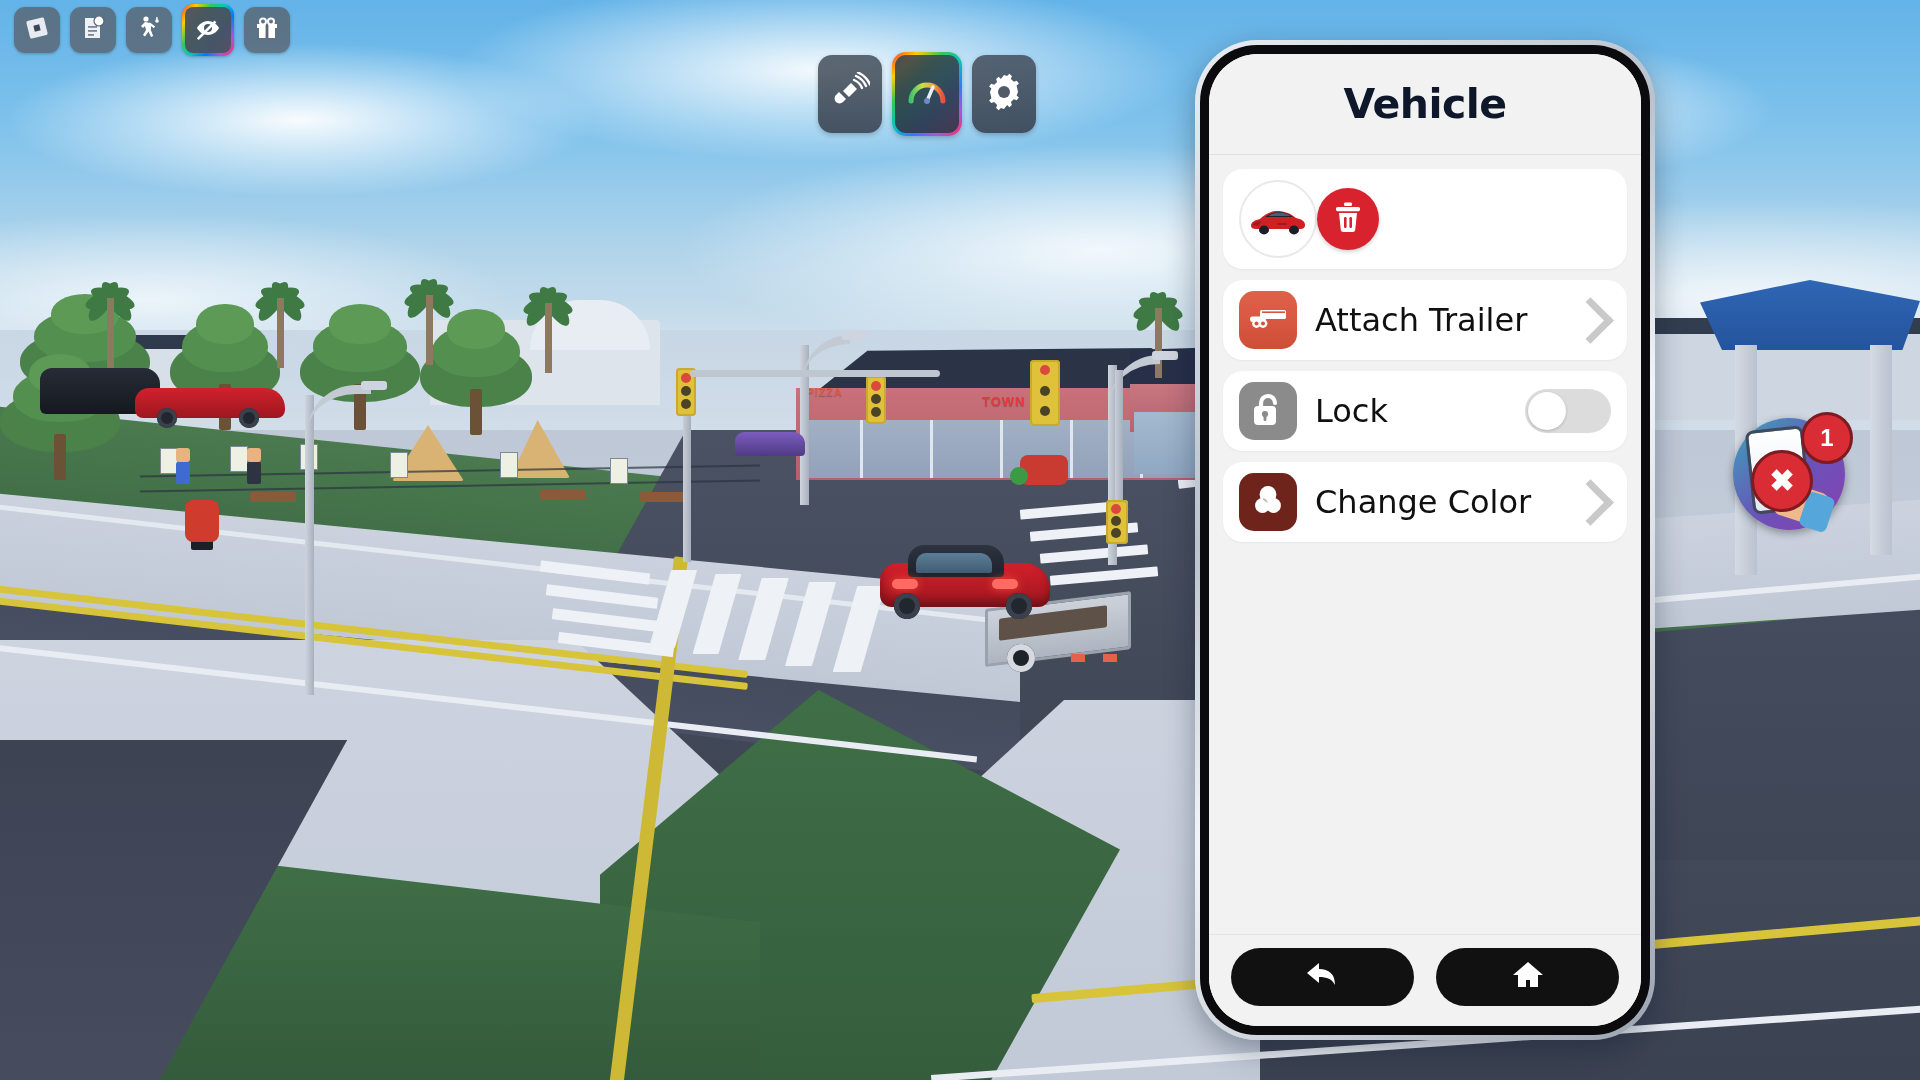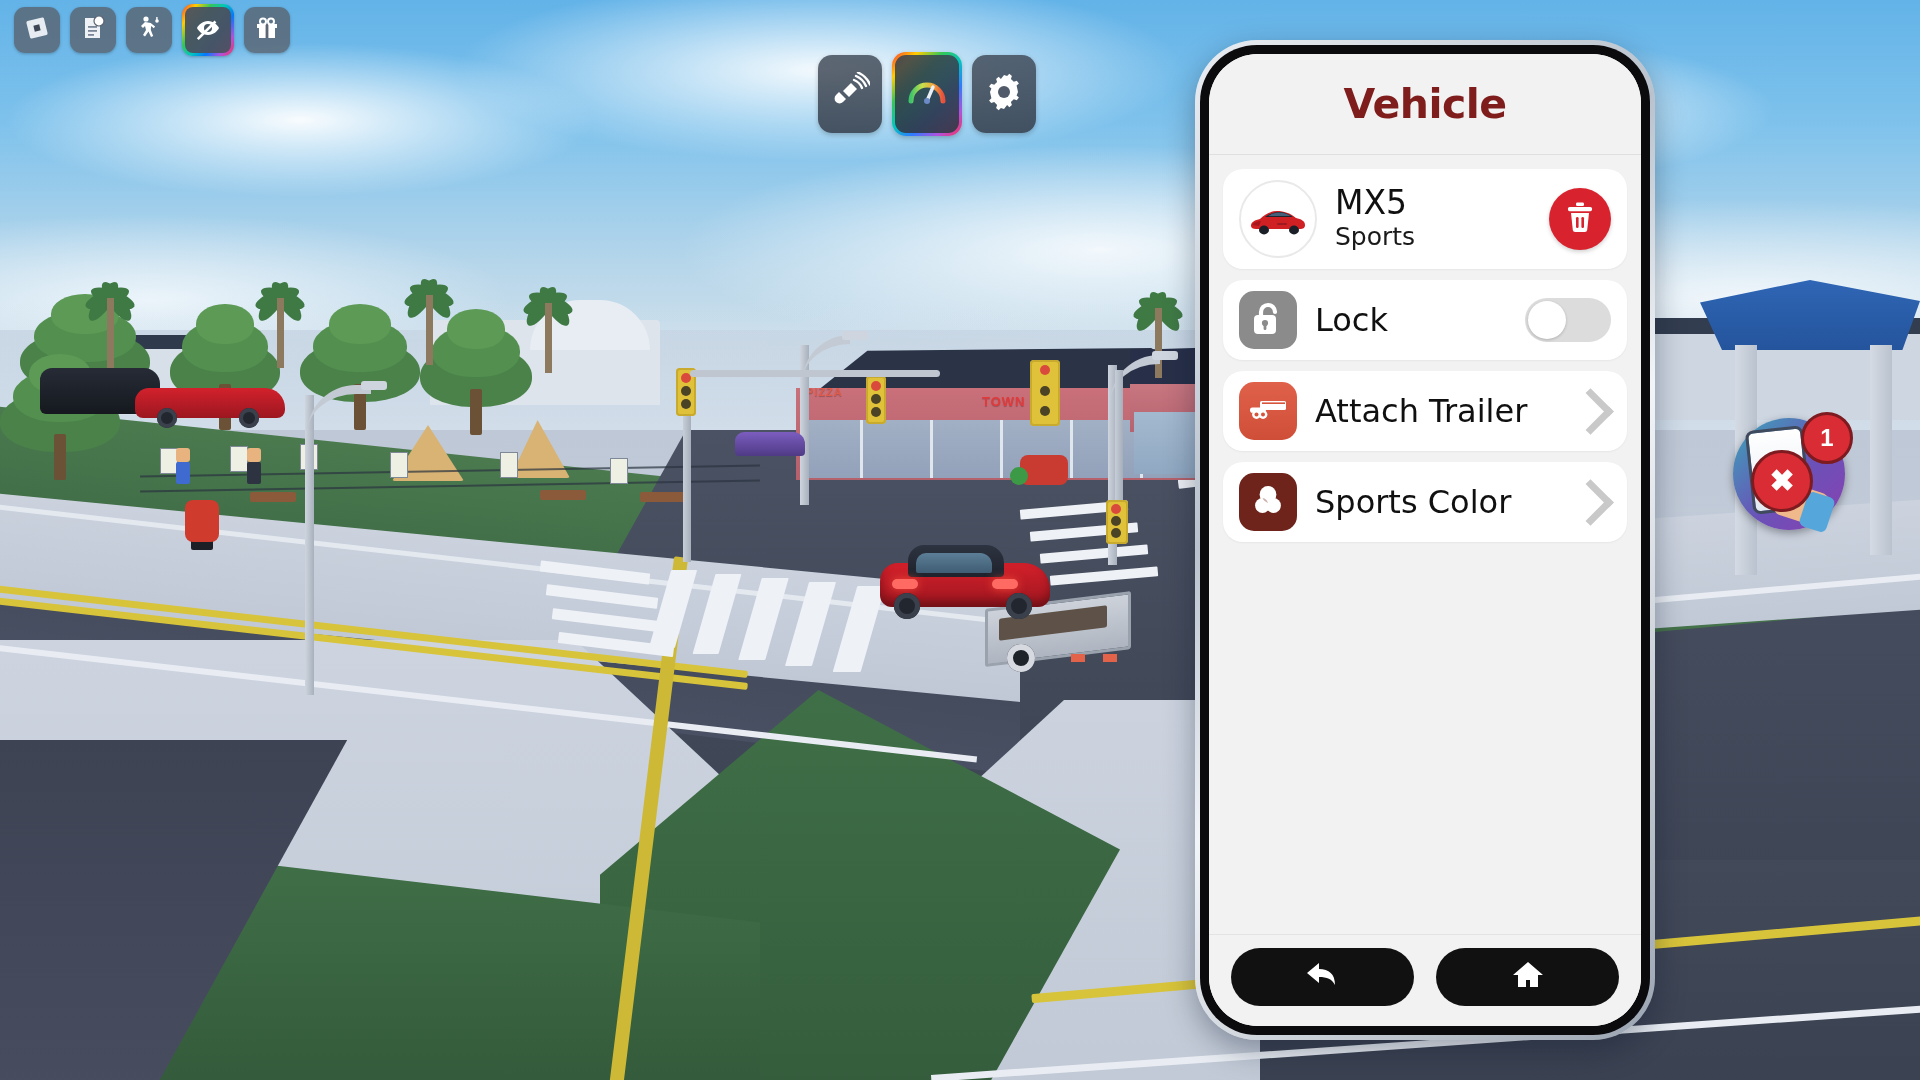--- a/index.html
+++ b/index.html
@@ -446,21 +446,21 @@
     position:relative;
   }
   .screen-head {
     height:100px;
     display:flex; align-items:center; justify-content:center;
     background:#f2f2f2;
     border-bottom:1px solid #e0e0e0;
     flex:none;
   }
   .screen-title {
-    font-size:41px; font-weight:bold; color:#7f1d1d;
+    font-size:41px; font-weight:bold; color:#0f172a;
     font-family:"DejaVu Sans", sans-serif;
     letter-spacing:-.5px;
   }
   .screen-body {
     flex:1; padding:14px 14px 0 14px; box-sizing:border-box;
     background:#f2f2f2;
     display:flex; flex-direction:column; gap:11px;
     overflow:hidden;
   }
 
@@ -925,51 +925,30 @@
               <svg width="62" height="40" viewBox="0 0 62 40">
                 <path d="M4 27c0-4 4-6 9-7 4-4 10-8 17-8 7 0 13 2 19 7 5 1 9 3 9 7 0 3-2 4-5 4H9c-3 0-5-1-5-3z" fill="#cf2024"></path>
                 <path d="M18 18c4-3 9-5 14-5 5 0 10 2 14 5z" fill="#1f2630"></path>
                 <path d="M21 17c3-2 7-3.5 11-3.5 4.5 0 8.5 1.4 11.5 3.5z" fill="#46607a"></path>
                 <ellipse cx="17" cy="31" rx="5" ry="4.4" fill="#1b1f27"></ellipse>
                 <ellipse cx="47" cy="31" rx="5" ry="4.4" fill="#1b1f27"></ellipse>
                 <rect x="30" y="24" width="10" height="2" rx="1" fill="#9c1a20"></rect>
                 <path d="M5 26c2-3 6-4 9-4l-2 5z" fill="#a8171d"></path>
               </svg>
             </div>
-            <div class="v-text">
-              <div class="v-name">MX5</div>
-              <div class="v-sub">Sports</div>
-            </div>
             <div class="trash-btn">
               <span>
                 <svg width="30" height="32" viewBox="0 0 30 32" fill="#fff">
                   <rect x="11" y="1.5" width="8" height="3.6" rx="1.4"></rect>
                   <rect x="3" y="6" width="24" height="4.2" rx="1.6"></rect>
                   <path d="M6 12h18l-1.8 17a2.4 2.4 0 01-2.4 2.1h-9.6A2.4 2.4 0 017.8 29z"></path>
                   <rect x="11" y="16" width="2.6" height="11" rx="1.2" fill="#d8232f"></rect>
                   <rect x="16.4" y="16" width="2.6" height="11" rx="1.2" fill="#d8232f"></rect>
                 </svg>
               </span>
-            </div>
-          </div>
-
-          <div class="card row">
-            <div class="r-icon lock">
-              <span>
-                <svg width="34" height="38" viewBox="0 0 34 38" fill="#fff">
-                  <path d="M10 17v-4a7 7 0 0114 0" fill="none" stroke="#fff" stroke-width="4.2" stroke-linecap="round"></path>
-                  <rect x="3" y="16" width="22" height="19" rx="4"></rect>
-                  <circle cx="14" cy="24" r="3.1" fill="#8b8b8b"></circle>
-                  <rect x="12.6" y="25" width="2.8" height="6" rx="1.3" fill="#8b8b8b"></rect>
-                </svg>
-              </span>
-            </div>
-            <div class="r-label">Lock</div>
-            <div class="toggle">
-              <div class="knob"></div>
             </div>
           </div>
 
           <div class="card row">
             <div class="r-icon trail">
               <span>
                 <svg width="40" height="26" viewBox="0 0 40 26" fill="#fff">
                   <rect x="12" y="5" width="26" height="9" rx="1.6"></rect>
                   <rect x="2" y="11.5" width="16" height="4.6" rx="2.2"></rect>
                   <path d="M2 13.8h4v3H3z"></path>
@@ -979,31 +958,48 @@
                   <circle cx="15" cy="18.5" r="2" fill="#d6533c"></circle>
                   <rect x="14" y="6.4" width="23" height="1.6" fill="#d6533c"></rect>
                 </svg>
               </span>
             </div>
             <div class="r-label">Attach Trailer</div>
             <div class="chev"></div>
           </div>
 
           <div class="card row">
+            <div class="r-icon lock">
+              <span>
+                <svg width="34" height="38" viewBox="0 0 34 38" fill="#fff">
+                  <path d="M10 17v-4a7 7 0 0114 0" fill="none" stroke="#fff" stroke-width="4.2" stroke-linecap="round"></path>
+                  <rect x="3" y="16" width="22" height="19" rx="4"></rect>
+                  <circle cx="14" cy="24" r="3.1" fill="#8b8b8b"></circle>
+                  <rect x="12.6" y="25" width="2.8" height="6" rx="1.3" fill="#8b8b8b"></rect>
+                </svg>
+              </span>
+            </div>
+            <div class="r-label">Lock</div>
+            <div class="toggle">
+              <div class="knob"></div>
+            </div>
+          </div>
+
+          <div class="card row">
             <div class="r-icon color">
               <span>
                 <svg width="34" height="34" viewBox="0 0 34 34" fill="#fff">
                   <circle cx="17" cy="11.5" r="8.4"></circle>
                   <circle cx="11.5" cy="22.5" r="7.4"></circle>
                   <circle cx="22.5" cy="22.5" r="7.4"></circle>
                   <path d="M11.5 15.1a8.4 8.4 0 005.5 4.8 7.4 7.4 0 00-5.5-4.8z" fill="#6e231b" opacity=".35"></path>
                 </svg>
               </span>
             </div>
-            <div class="r-label">Sports Color</div>
+            <div class="r-label">Change Color</div>
             <div class="chev"></div>
           </div>
 
         </div>
 
         <div class="screen-foot">
           <div class="foot-btn">
             <span>
               <svg width="38" height="30" viewBox="0 0 38 30" fill="#fff">
                 <path d="M15 3L3 13l12 10v-6c8 0 13 2 16 8 0-11-6-16-16-16z"></path>

